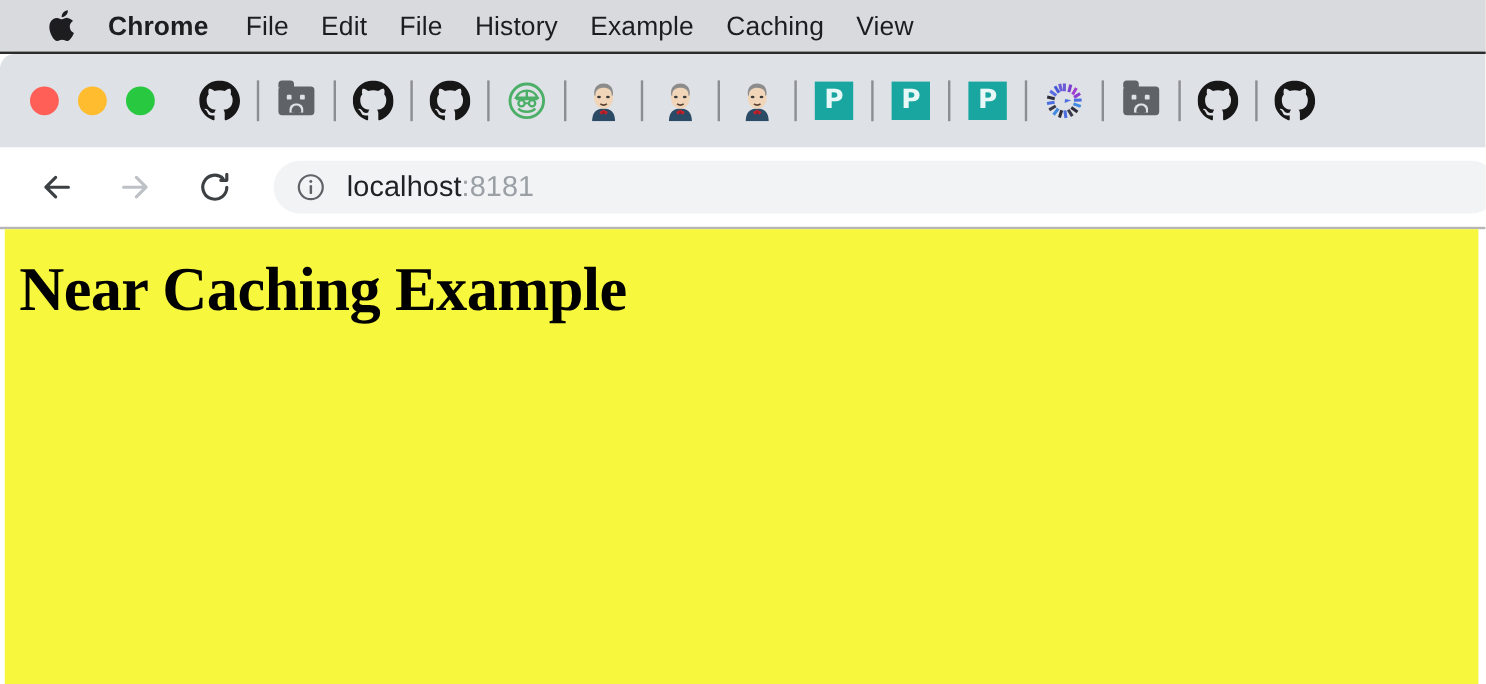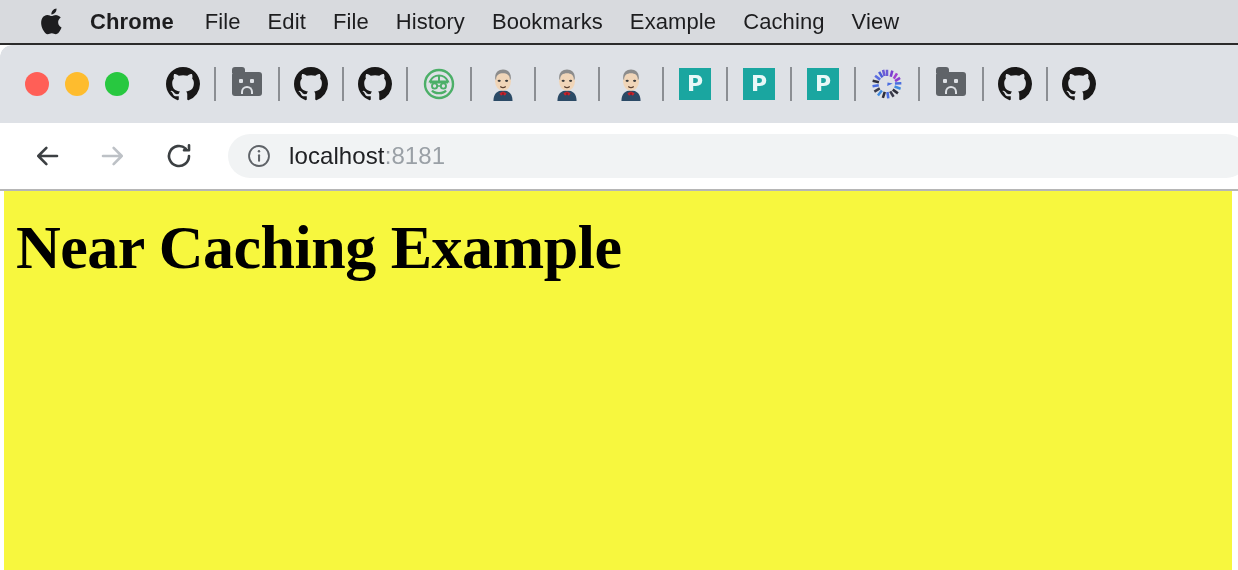--- a/index.html
+++ b/index.html
@@ -196,21 +196,21 @@
   }
   .page {
     width: 100%;
     height: 100%;
     background: #f7f73e;
   }
   .page-h1 {
     margin: 0;
     padding: 22px 0 0 12px;
     font-family: "Liberation Serif", serif;
-    font-size: 62px;
+    font-size: 52px;
     font-weight: bold;
     color: #000000;
     line-height: 1.12;
     letter-spacing: -0.5px;
   }
 </style>
 </head>
 <body>
 
 <div class="menubar">
@@ -218,21 +218,20 @@
     <svg width="24" height="28" viewBox="0 0 24 28" aria-hidden="true">
       <path fill="#1d1d1f" d="M16.2 4.6c.9-1.1 1.5-2.6 1.3-4.1-1.3.05-2.9.9-3.8 2-0.8 1-1.5 2.5-1.3 3.9 1.4.1 2.9-.7 3.8-1.8z"></path>
       <path fill="#1d1d1f" d="M17.5 6.9c-2.1-.12-3.9 1.2-4.9 1.2-1 0-2.5-1.15-4.2-1.12-2.1.03-4.1 1.25-5.2 3.16-2.2 3.9-.57 9.65 1.58 12.8 1.05 1.55 2.3 3.28 3.95 3.22 1.58-.06 2.18-1.03 4.1-1.03 1.9 0 2.45 1.03 4.12 1 1.7-.03 2.78-1.57 3.82-3.12 1.2-1.78 1.7-3.5 1.73-3.6-.04-.02-3.32-1.28-3.35-5.06-.03-3.16 2.57-4.68 2.69-4.75-1.47-2.17-3.76-2.41-4.57-2.46z"></path>
     </svg>
   </div>
   <div class="menu-item bold">Chrome</div>
   <div class="menu-item">File</div>
   <div class="menu-item">Edit</div>
   <div class="menu-item">File</div>
   <div class="menu-item">History</div>
-  <div class="menu-item">Bookmarks</div>
   <div class="menu-item">Example</div>
   <div class="menu-item">Caching</div>
   <div class="menu-item">View</div>
 </div>
 
 <div class="window">
 
   <div class="topstrip">
 
     <div class="traffic">

